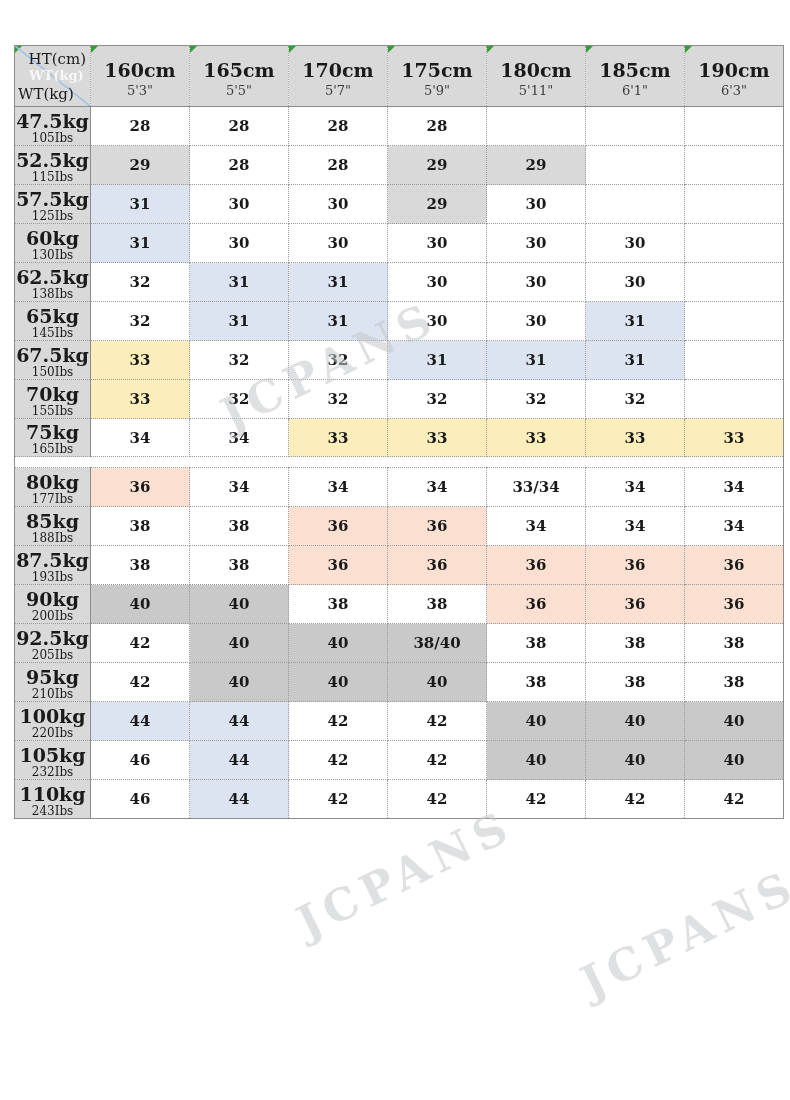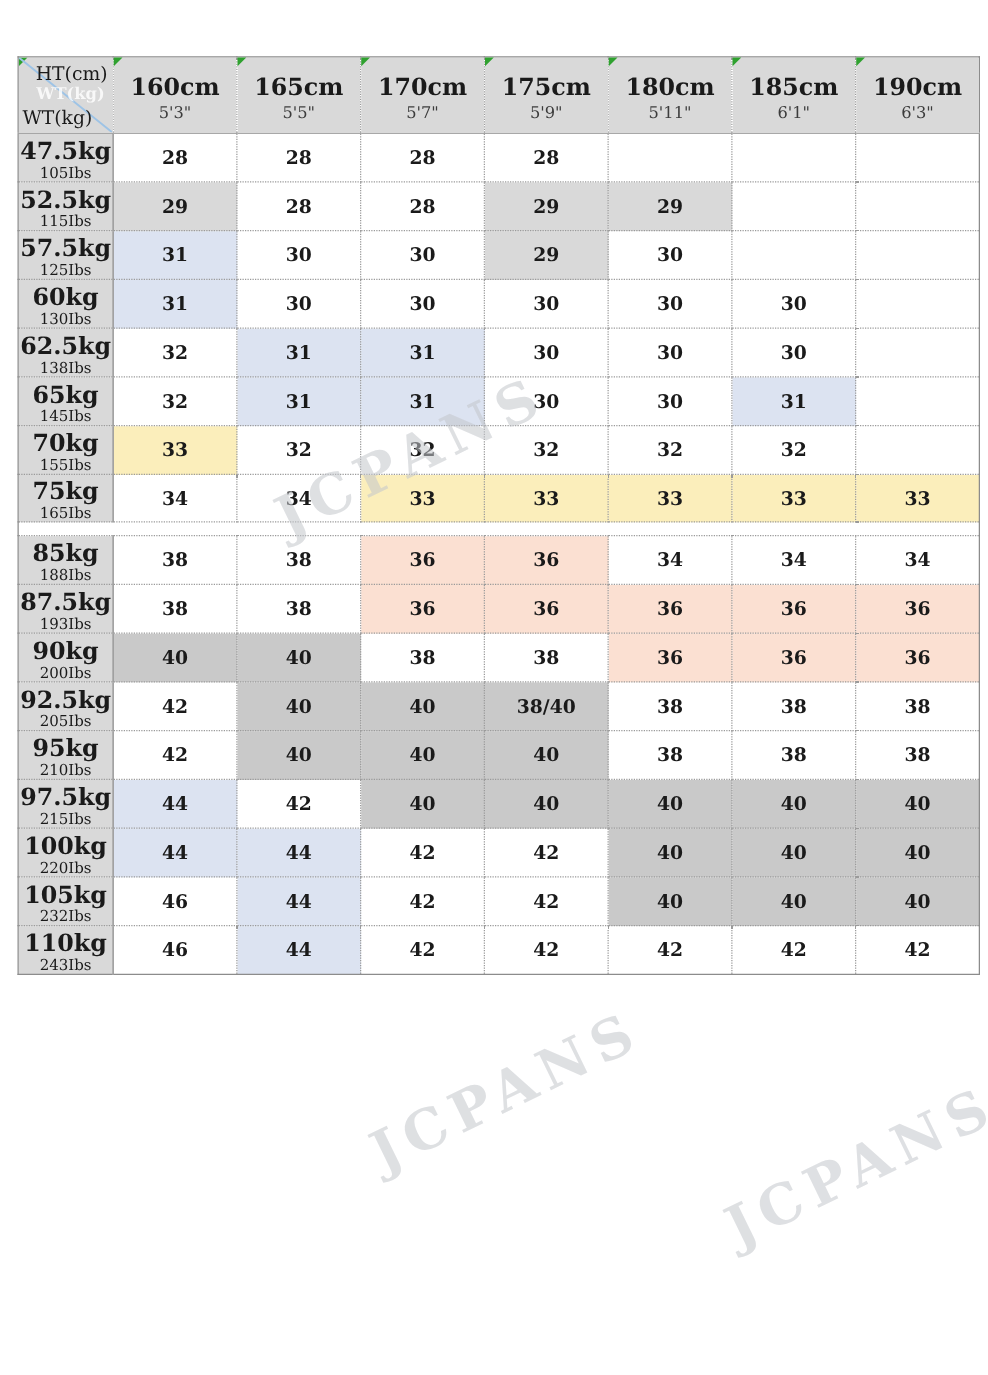--- a/index.html
+++ b/index.html
@@ -191,20 +191,33 @@
         <td style="background: rgb(255, 255, 255);">32</td>
         <td style="background: rgb(220, 227, 241);">31</td>
         <td style="background: rgb(220, 227, 241);">31</td>
         <td style="background: rgb(255, 255, 255);">30</td>
         <td style="background: rgb(255, 255, 255);">30</td>
         <td style="background: rgb(220, 227, 241);">31</td>
         <td style="background: rgb(255, 255, 255);"></td>
       </tr>
       <tr>
         <td class="rowlabel">
+          <div class="kg">67.5kg</div>
+          <div class="lbs">150Ibs</div>
+        </td>
+        <td style="background: rgb(251, 238, 187);">33</td>
+        <td style="background: rgb(255, 255, 255);">32</td>
+        <td style="background: rgb(255, 255, 255);">32</td>
+        <td style="background: rgb(220, 227, 241);">31</td>
+        <td style="background: rgb(220, 227, 241);">31</td>
+        <td style="background: rgb(220, 227, 241);">31</td>
+        <td style="background: rgb(255, 255, 255);"></td>
+      </tr>
+      <tr>
+        <td class="rowlabel">
           <div class="kg">70kg</div>
           <div class="lbs">155Ibs</div>
         </td>
         <td style="background: rgb(251, 238, 187);">33</td>
         <td style="background: rgb(255, 255, 255);">32</td>
         <td style="background: rgb(255, 255, 255);">32</td>
         <td style="background: rgb(255, 255, 255);">32</td>
         <td style="background: rgb(255, 255, 255);">32</td>
         <td style="background: rgb(255, 255, 255);">32</td>
         <td style="background: rgb(255, 255, 255);"></td>
@@ -220,20 +233,33 @@
         <td style="background: rgb(251, 238, 187);">33</td>
         <td style="background: rgb(251, 238, 187);">33</td>
         <td style="background: rgb(251, 238, 187);">33</td>
         <td style="background: rgb(251, 238, 187);">33</td>
       </tr>
       <tr class="spacer">
         <td colspan="8"></td>
       </tr>
       <tr>
         <td class="rowlabel">
+          <div class="kg">80kg</div>
+          <div class="lbs">177Ibs</div>
+        </td>
+        <td style="background: rgb(251, 224, 210);">36</td>
+        <td style="background: rgb(255, 255, 255);">34</td>
+        <td style="background: rgb(255, 255, 255);">34</td>
+        <td style="background: rgb(255, 255, 255);">34</td>
+        <td style="background: rgb(255, 255, 255);">33/34</td>
+        <td style="background: rgb(255, 255, 255);">34</td>
+        <td style="background: rgb(255, 255, 255);">34</td>
+      </tr>
+      <tr>
+        <td class="rowlabel">
           <div class="kg">85kg</div>
           <div class="lbs">188Ibs</div>
         </td>
         <td style="background: rgb(255, 255, 255);">38</td>
         <td style="background: rgb(255, 255, 255);">38</td>
         <td style="background: rgb(251, 224, 210);">36</td>
         <td style="background: rgb(251, 224, 210);">36</td>
         <td style="background: rgb(255, 255, 255);">34</td>
         <td style="background: rgb(255, 255, 255);">34</td>
         <td style="background: rgb(255, 255, 255);">34</td>
@@ -282,33 +308,20 @@
           <div class="kg">95kg</div>
           <div class="lbs">210Ibs</div>
         </td>
         <td style="background: rgb(255, 255, 255);">42</td>
         <td style="background: rgb(201, 201, 201);">40</td>
         <td style="background: rgb(201, 201, 201);">40</td>
         <td style="background: rgb(201, 201, 201);">40</td>
         <td style="background: rgb(255, 255, 255);">38</td>
         <td style="background: rgb(255, 255, 255);">38</td>
         <td style="background: rgb(255, 255, 255);">38</td>
-      </tr>
-      <tr>
-        <td class="rowlabel">
-          <div class="kg">97.5kg</div>
-          <div class="lbs">215Ibs</div>
-        </td>
-        <td style="background: rgb(220, 227, 241);">44</td>
-        <td style="background: rgb(255, 255, 255);">42</td>
-        <td style="background: rgb(201, 201, 201);">40</td>
-        <td style="background: rgb(201, 201, 201);">40</td>
-        <td style="background: rgb(201, 201, 201);">40</td>
-        <td style="background: rgb(201, 201, 201);">40</td>
-        <td style="background: rgb(201, 201, 201);">40</td>
       </tr>
       <tr>
         <td class="rowlabel">
           <div class="kg">100kg</div>
           <div class="lbs">220Ibs</div>
         </td>
         <td style="background: rgb(220, 227, 241);">44</td>
         <td style="background: rgb(220, 227, 241);">44</td>
         <td style="background: rgb(255, 255, 255);">42</td>
         <td style="background: rgb(255, 255, 255);">42</td>

